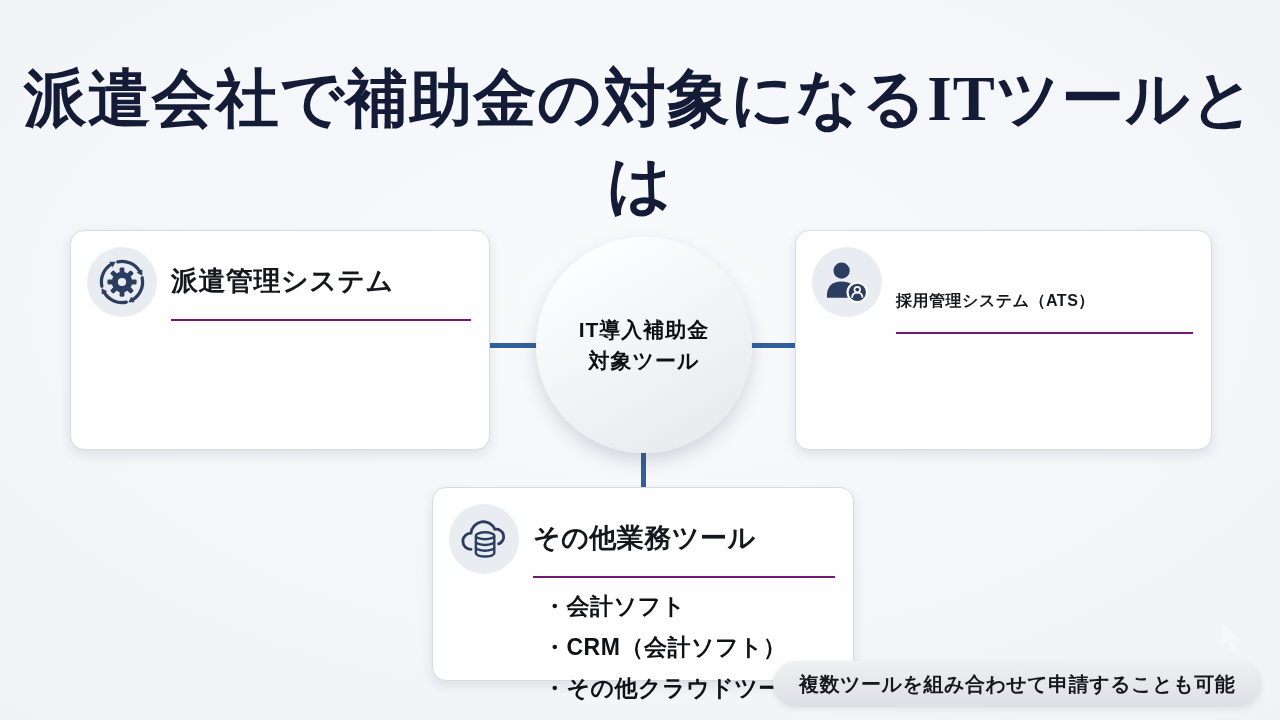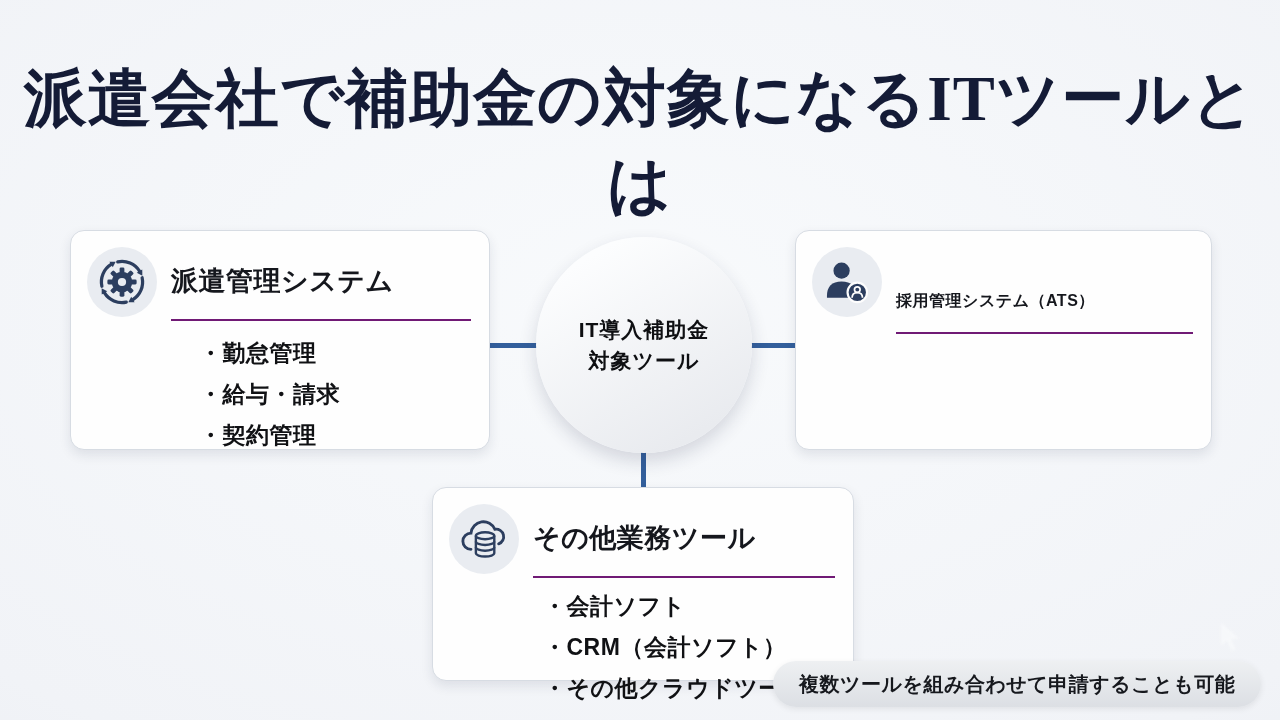--- a/index.html
+++ b/index.html
@@ -92,25 +92,20 @@
             <rect x="21.8" y="10.5" width="4.4" height="7" rx="1.2" transform="rotate(315 24 24)"></rect>
             <circle cx="24" cy="24" r="9.5"></circle>
           </g>
           <circle cx="24" cy="24" r="3.8" fill="#e9ecf1"></circle>
         </svg>
       </span>
       <div class="card-title-wrap">
         <h2 class="card-title">派遣管理システム</h2>
       </div>
     </div>
-    <ul class="card-items">
-      <li>・勤怠管理</li>
-      <li>・給与・請求</li>
-      <li>・契約管理</li>
-    </ul>
   </section>
 
   <section class="card card-right">
     <div class="card-head">
       <span class="icon-circle">
         <svg viewBox="0 0 48 48">
           <circle cx="19" cy="13.5" r="7.5" fill="#2c3e5f"></circle>
           <path d="M5.5 37 q0 -13.5 13.5 -13.5 q13.5 0 13.5 13.5 v1.5 h-27 z" fill="#2c3e5f"></path>
           <circle cx="33.5" cy="33.5" r="9" fill="#2c3e5f" stroke="#fdfdfd" stroke-width="2"></circle>
           <circle cx="33.5" cy="31" r="2.6" fill="none" stroke="#fdfdfd" stroke-width="1.6"></circle>

